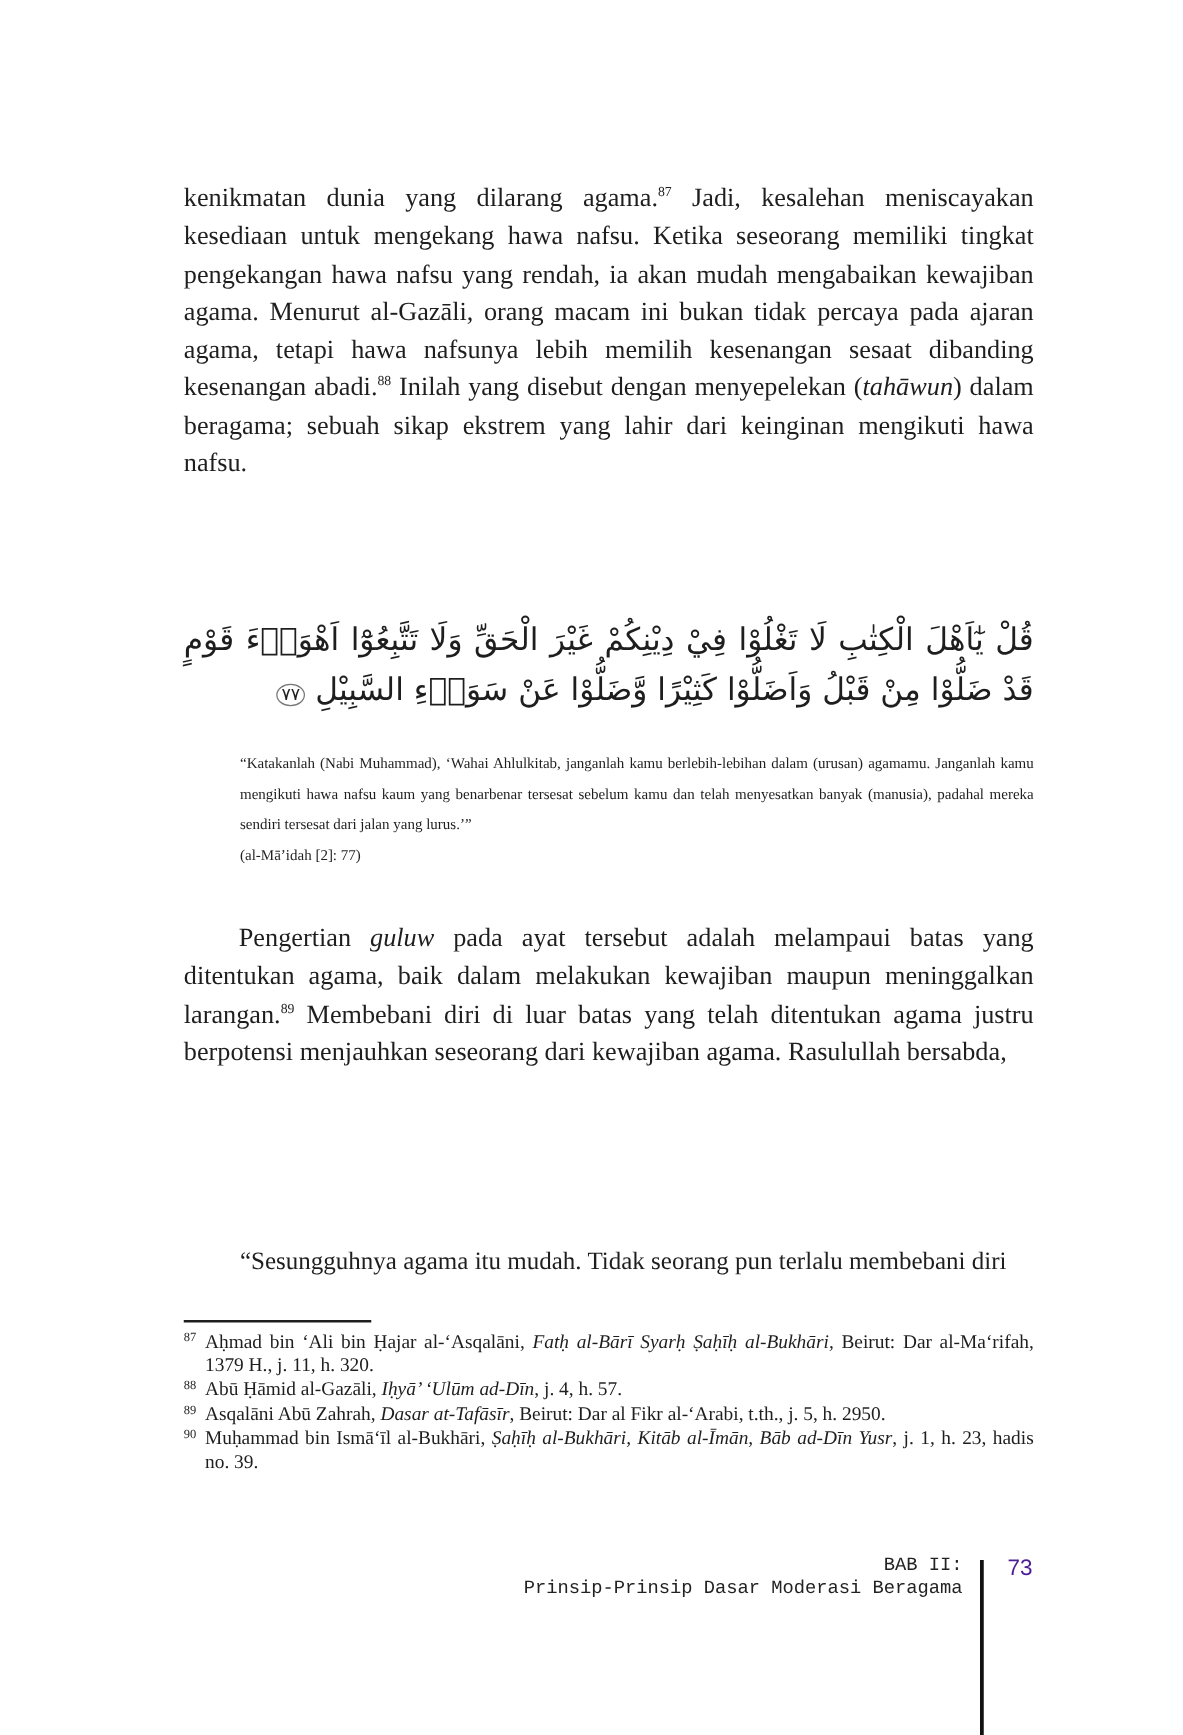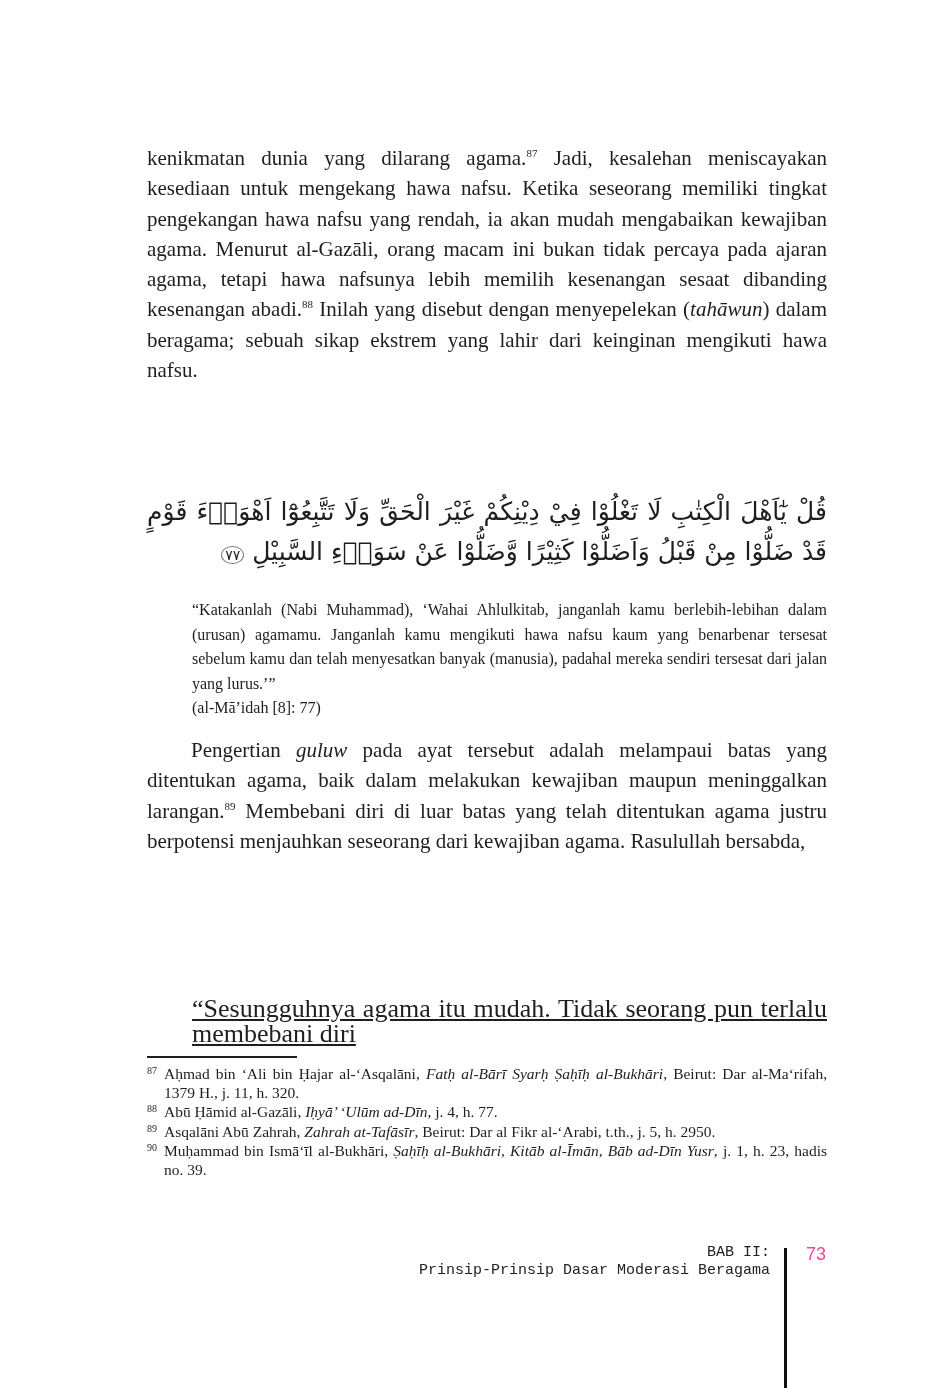--- a/index.html
+++ b/index.html
@@ -14,64 +14,64 @@
     sup.fn { font-size: 11px; vertical-align: super; line-height: 0; }
     .arabic {
       position: absolute; left: 133px; width: 680px;
       font-family: "DejaVu Serif", "DejaVu Sans", serif;
       font-size: 25px; line-height: 40px; direction: rtl; text-align: justify; margin: 0;
       text-align-last: right;
     }
     .quote {
       position: absolute; left: 178px; width: 635px;
       font-family: "Liberation Serif", "DejaVu Serif", serif;
-      font-size: 16px; line-height: 24.6px; text-align: justify; margin: 0;
+      font-size: 12px; line-height: 24.6px; text-align: justify; margin: 0;
     }
     .fn-rule { position: absolute; left: 133px; top: 1056px; width: 150px; height: 2px; background: #1e1e1e; }
     .footnotes {
       position: absolute; left: 133px; top: 1064px; width: 680px;
       font-family: "Liberation Serif", "DejaVu Serif", serif;
       font-size: 15.5px; line-height: 19.2px; margin: 0; padding: 0; list-style: none;
     }
     .footnotes li { position: relative; padding-left: 17px; text-align: justify; }
     .footnotes .num { position: absolute; left: 0; top: -3px; font-size: 10px; }
     .running-head {
       position: absolute; right: 190px; top: 1244px; text-align: right;
       font-family: Liberation Mono, monospace; font-size: 15px; line-height: 18px; color: #222;
     }
     .vline { position: absolute; left: 770px; top: 1248px; width: 3px; height: 140px; background: #111; }
     .page-num {
       position: absolute; left: 792px; top: 1244px;
-      font-family: "Liberation Sans", "DejaVu Sans", sans-serif; font-size: 18px; color: #ec4899;
+      font-family: "Liberation Sans", "DejaVu Sans", sans-serif; font-size: 18px; color: #4c1d95;
     }
     .ayah-mark { font-size: 14px; border: 1px solid #777; border-radius: 50%; padding: 0 3px; }
   </style>
 </head>
 <body>
 
 <div class="page">
 
   <p class="body-text" style="top:143px;"><span>kenikmatan dunia yang dilarang agama.</span><sup class="fn">87</sup><span> Jadi, kesalehan meniscayakan kesediaan untuk mengekang hawa nafsu. Ketika seseorang memiliki tingkat pengekangan hawa nafsu yang rendah, ia akan mudah mengabaikan kewajiban agama. Menurut al-Gazāli, orang macam ini bukan tidak percaya pada ajaran agama, tetapi hawa nafsunya lebih memilih kesenangan sesaat dibanding kesenangan abadi.</span><sup class="fn">88</sup><span> Inilah yang disebut dengan menyepelekan (</span><i>tahāwun</i><span>) dalam beragama; sebuah sikap ekstrem yang lahir dari keinginan mengikuti hawa nafsu.</span></p>
 
 
   <p class="arabic" style="top:492px;"><span>قُلْ يٰٓاَهْلَ الْكِتٰبِ لَا تَغْلُوْا فِيْ دِيْنِكُمْ غَيْرَ الْحَقِّ وَلَا تَتَّبِعُوْٓا اَهْوَاۤءَ قَوْمٍ قَدْ ضَلُّوْا مِنْ قَبْلُ وَاَضَلُّوْا كَثِيْرًا وَّضَلُّوْا عَنْ سَوَاۤءِ السَّبِيْلِ</span> <span class="ayah-mark">٧٧</span></p>
 
-  <p class="quote" style="top:598px;"><span>“Katakanlah (Nabi Muhammad), ‘Wahai Ahlulkitab, janganlah kamu berlebih-lebihan dalam (urusan) agamamu. Janganlah kamu mengikuti hawa nafsu kaum yang benarbenar tersesat sebelum kamu dan telah menyesatkan banyak (manusia), padahal mereka sendiri tersesat dari jalan yang lurus.’”</span><br><span>(al-Mā’idah [8]: 77)</span></p>
+  <p class="quote" style="top:598px;"><span>“Katakanlah (Nabi Muhammad), ‘Wahai Ahlulkitab, janganlah kamu berlebih-lebihan dalam (urusan) agamamu. Janganlah kamu mengikuti hawa nafsu kaum yang benarbenar tersesat sebelum kamu dan telah menyesatkan banyak (manusia), padahal mereka sendiri tersesat dari jalan yang lurus.’”</span><br><span>(al-Mā’idah [2]: 77)</span></p>
 
   <p class="body-text indent" style="top:735px;"><span>Pengertian </span><i>guluw</i><span> pada ayat tersebut adalah melampaui batas yang ditentukan agama, baik dalam melakukan kewajiban maupun meninggalkan larangan.</span><sup class="fn">89</sup><span> Membebani diri di luar batas yang telah ditentukan agama justru berpotensi menjauhkan seseorang dari kewajiban agama. Rasulullah bersabda,</span></p>
 
 
-  <p class="quote" style="top:997px; left:178px; font-size:26px;text-decoration:underline;">“Sesungguhnya agama itu mudah. Tidak seorang pun terlalu membebani diri</p>
+  <p class="quote" style="top:997px; left:178px; font-size:20px;">“Sesungguhnya agama itu mudah. Tidak seorang pun terlalu membebani diri</p>
 
   <div class="fn-rule"></div>
 
   <ul class="footnotes">
     <li><span class="num">87</span><span>Aḥmad bin ‘Ali bin Ḥajar al-‘Asqalāni, </span><i>Fatḥ al-Bārī Syarḥ Ṣaḥīḥ al-Bukhāri,</i><span> Beirut: Dar al-Ma‘rifah, 1379 H., j. 11, h. 320.</span></li>
-    <li><span class="num">88</span><span>Abū Ḥāmid al-Gazāli, </span><i>Iḥyā’ ‘Ulūm ad-Dīn</i><span>, j. 4, h. 77.</span></li>
-    <li><span class="num">89</span><span>Asqalāni Abū Zahrah, </span><i>Zahrah at-Tafāsīr</i><span>, Beirut: Dar al Fikr al-‘Arabi, t.th., j. 5, h. 2950.</span></li>
+    <li><span class="num">88</span><span>Abū Ḥāmid al-Gazāli, </span><i>Iḥyā’ ‘Ulūm ad-Dīn</i><span>, j. 4, h. 57.</span></li>
+    <li><span class="num">89</span><span>Asqalāni Abū Zahrah, </span><i>Dasar at-Tafāsīr</i><span>, Beirut: Dar al Fikr al-‘Arabi, t.th., j. 5, h. 2950.</span></li>
     <li><span class="num">90</span><span>Muḥammad bin Ismā‘īl al-Bukhāri, </span><i>Ṣaḥīḥ al-Bukhāri, Kitāb al-Īmān, Bāb ad-Dīn Yusr</i><span>, j. 1, h. 23, hadis no. 39.</span></li>
   </ul>
 
   <div class="running-head">
     <div>BAB II:</div>
     <div>Prinsip-Prinsip Dasar Moderasi Beragama</div>
   </div>
   <div class="vline"></div>
   <div class="page-num">73</div>
 

